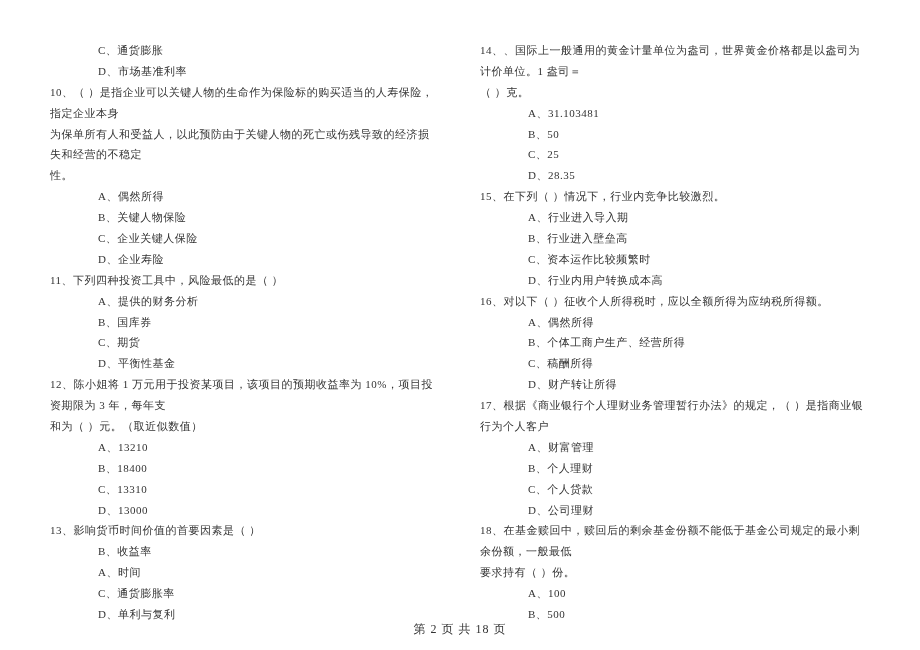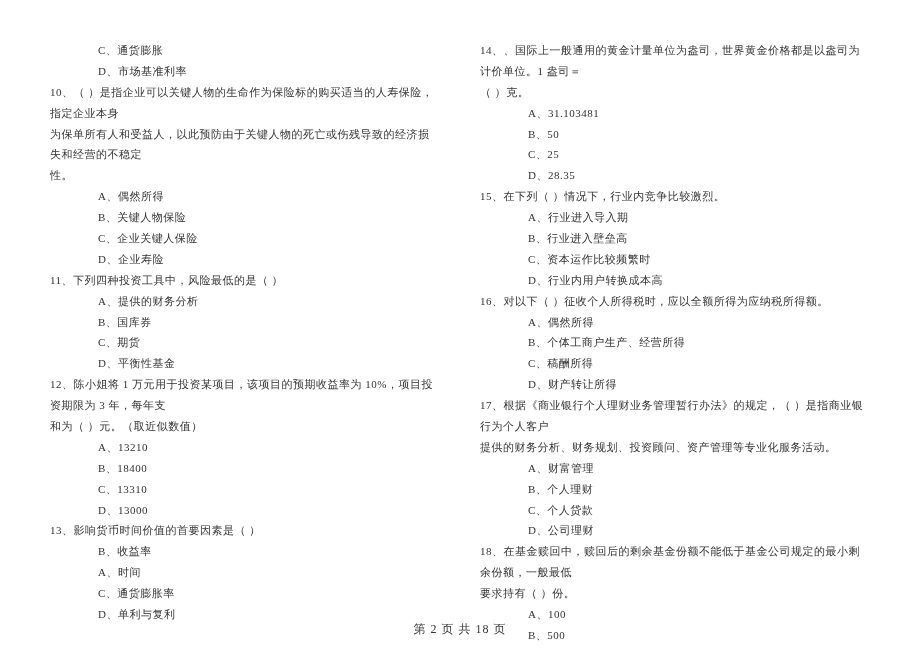--- a/index.html
+++ b/index.html
@@ -100,21 +100,20 @@
     <div class="option">A、行业进入导入期</div>
     <div class="option">B、行业进入壁垒高</div>
     <div class="option">C、资本运作比较频繁时</div>
     <div class="option">D、行业内用户转换成本高</div>
     <div class="question">16、对以下（     ）征收个人所得税时，应以全额所得为应纳税所得额。</div>
     <div class="option">A、偶然所得</div>
     <div class="option">B、个体工商户生产、经营所得</div>
     <div class="option">C、稿酬所得</div>
     <div class="option">D、财产转让所得</div>
     <div class="question">17、根据《商业银行个人理财业务管理暂行办法》的规定，（     ）是指商业银行为个人客户</div>
-    <div class="question-cont">提供的财务分析、财务规划、投资顾问、资产管理等专业化服务活动。</div>
     <div class="option">A、财富管理</div>
     <div class="option">B、个人理财</div>
     <div class="option">C、个人贷款</div>
     <div class="option">D、公司理财</div>
     <div class="question">18、在基金赎回中，赎回后的剩余基金份额不能低于基金公司规定的最小剩余份额，一般最低</div>
     <div class="question-cont">要求持有（     ）份。</div>
     <div class="option">A、100</div>
     <div class="option">B、500</div>
   </div>
 </div>

